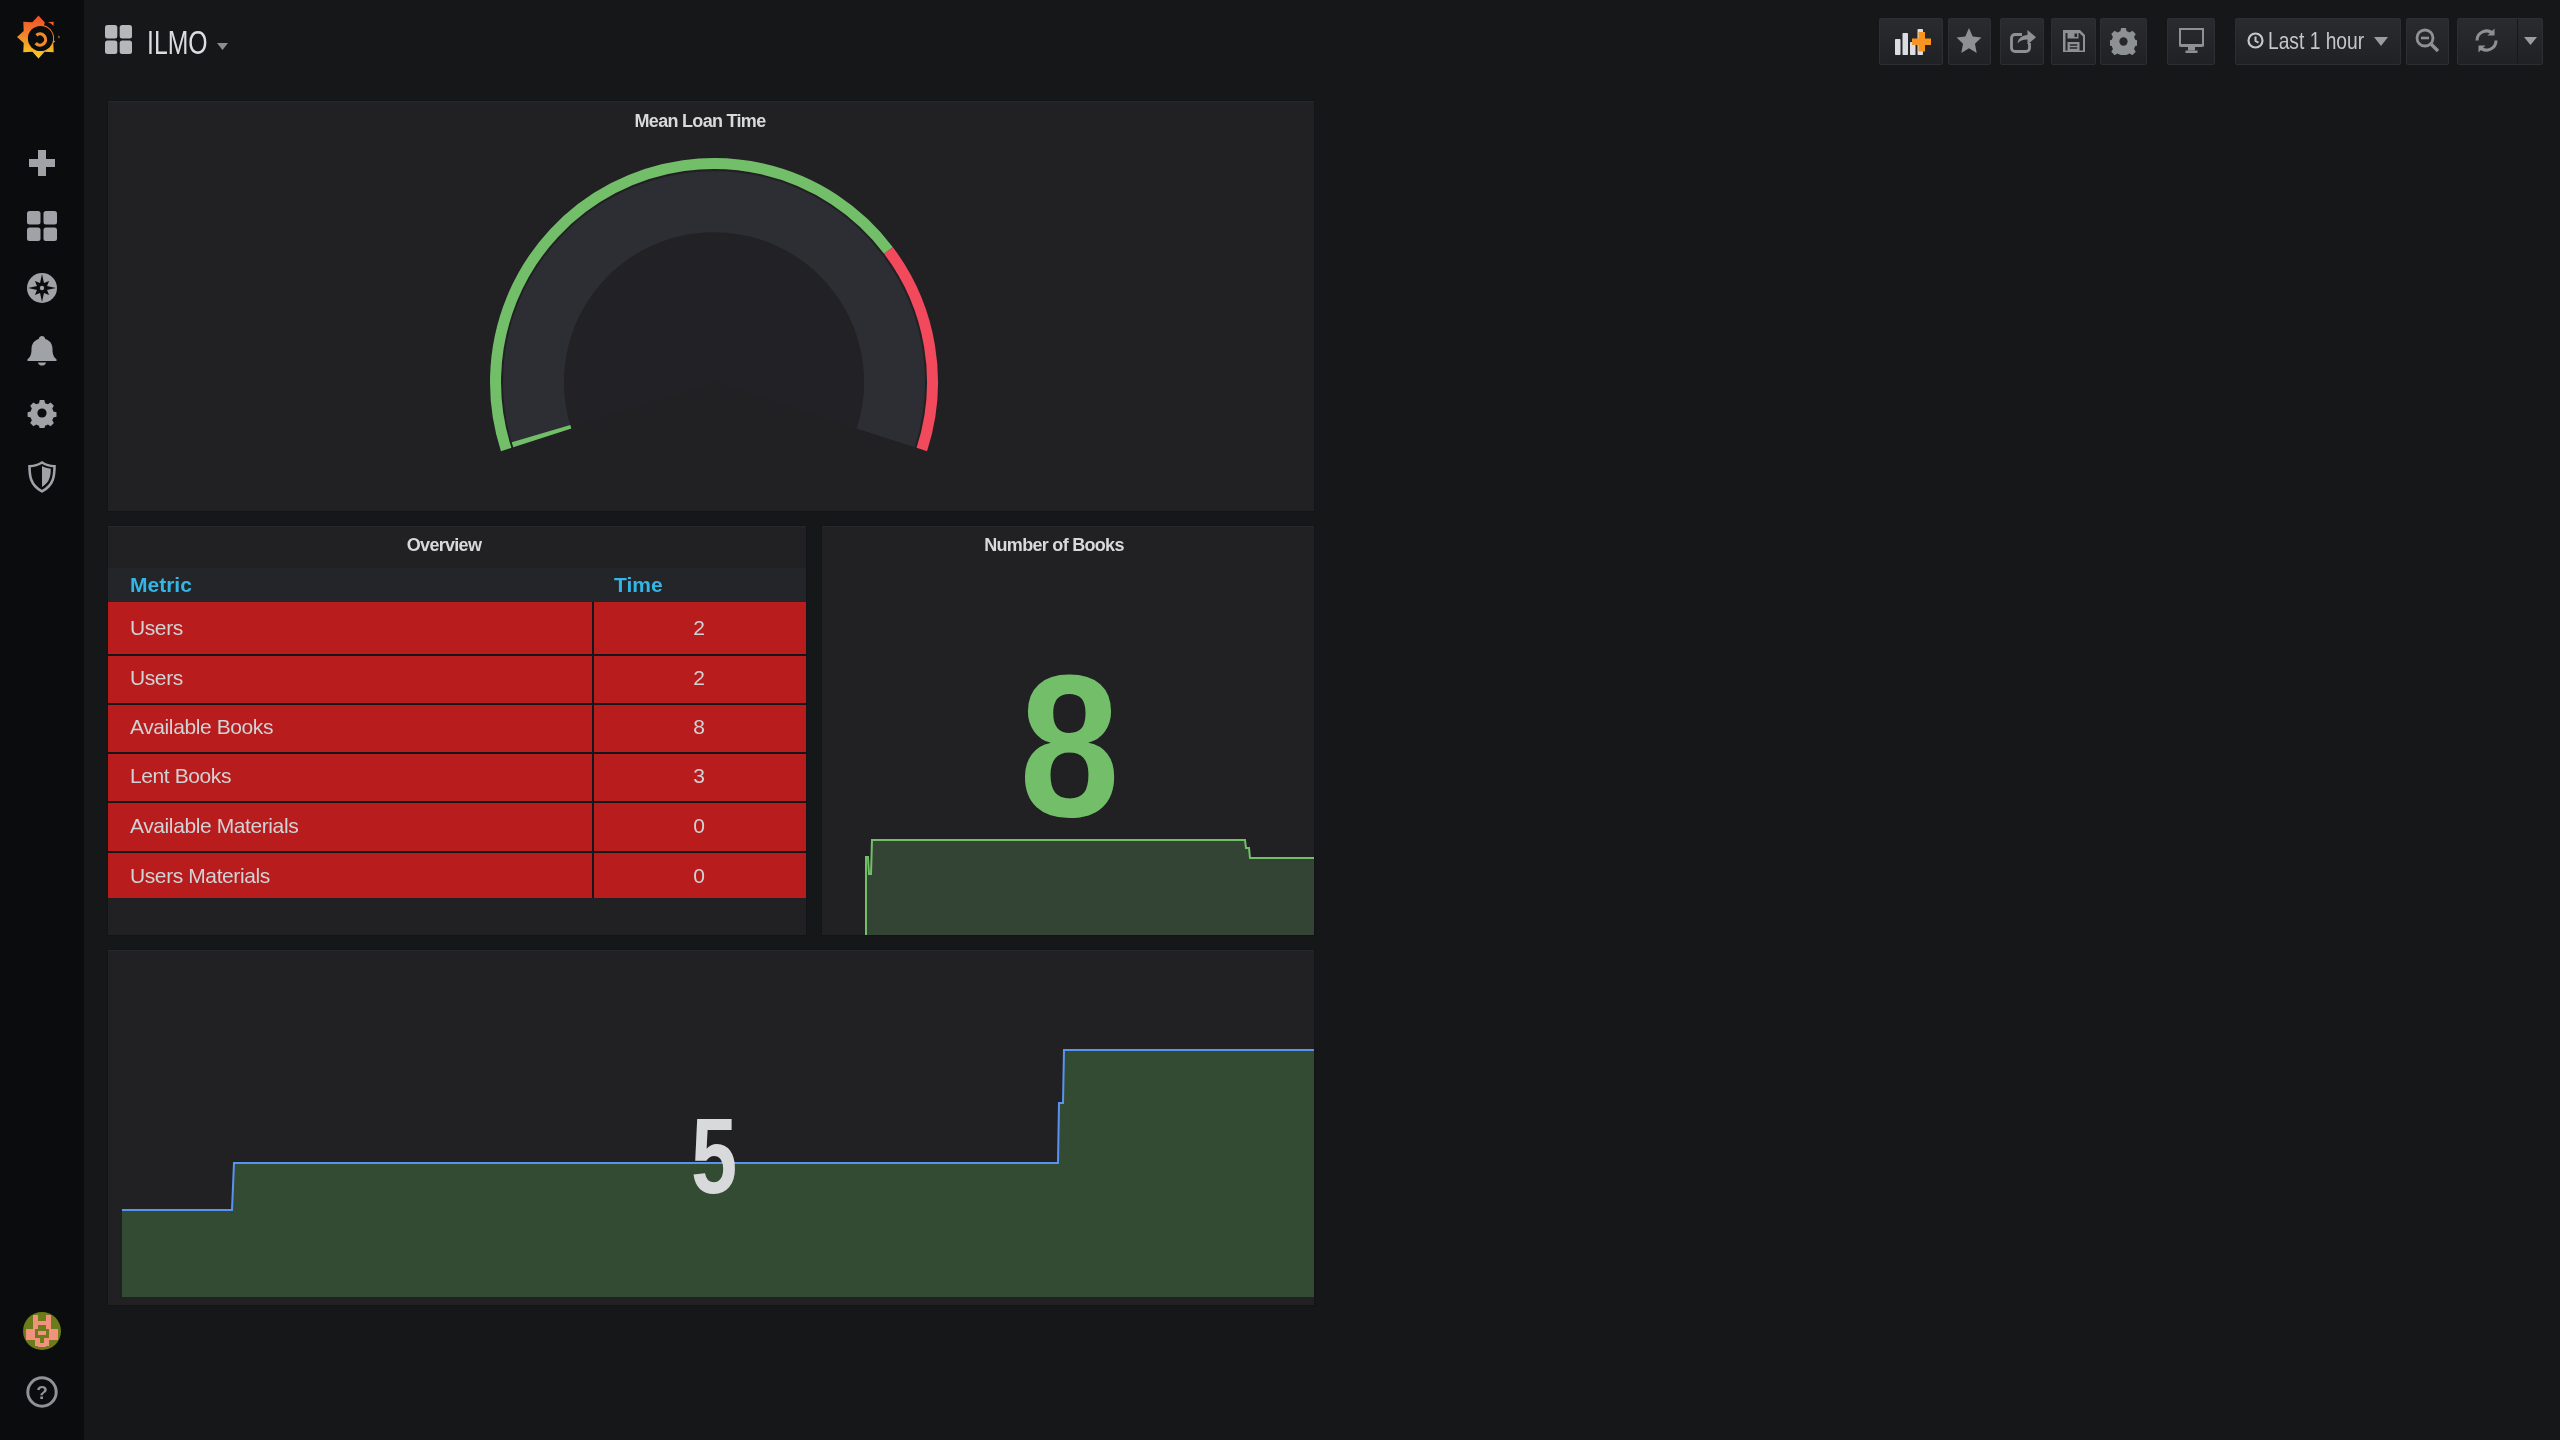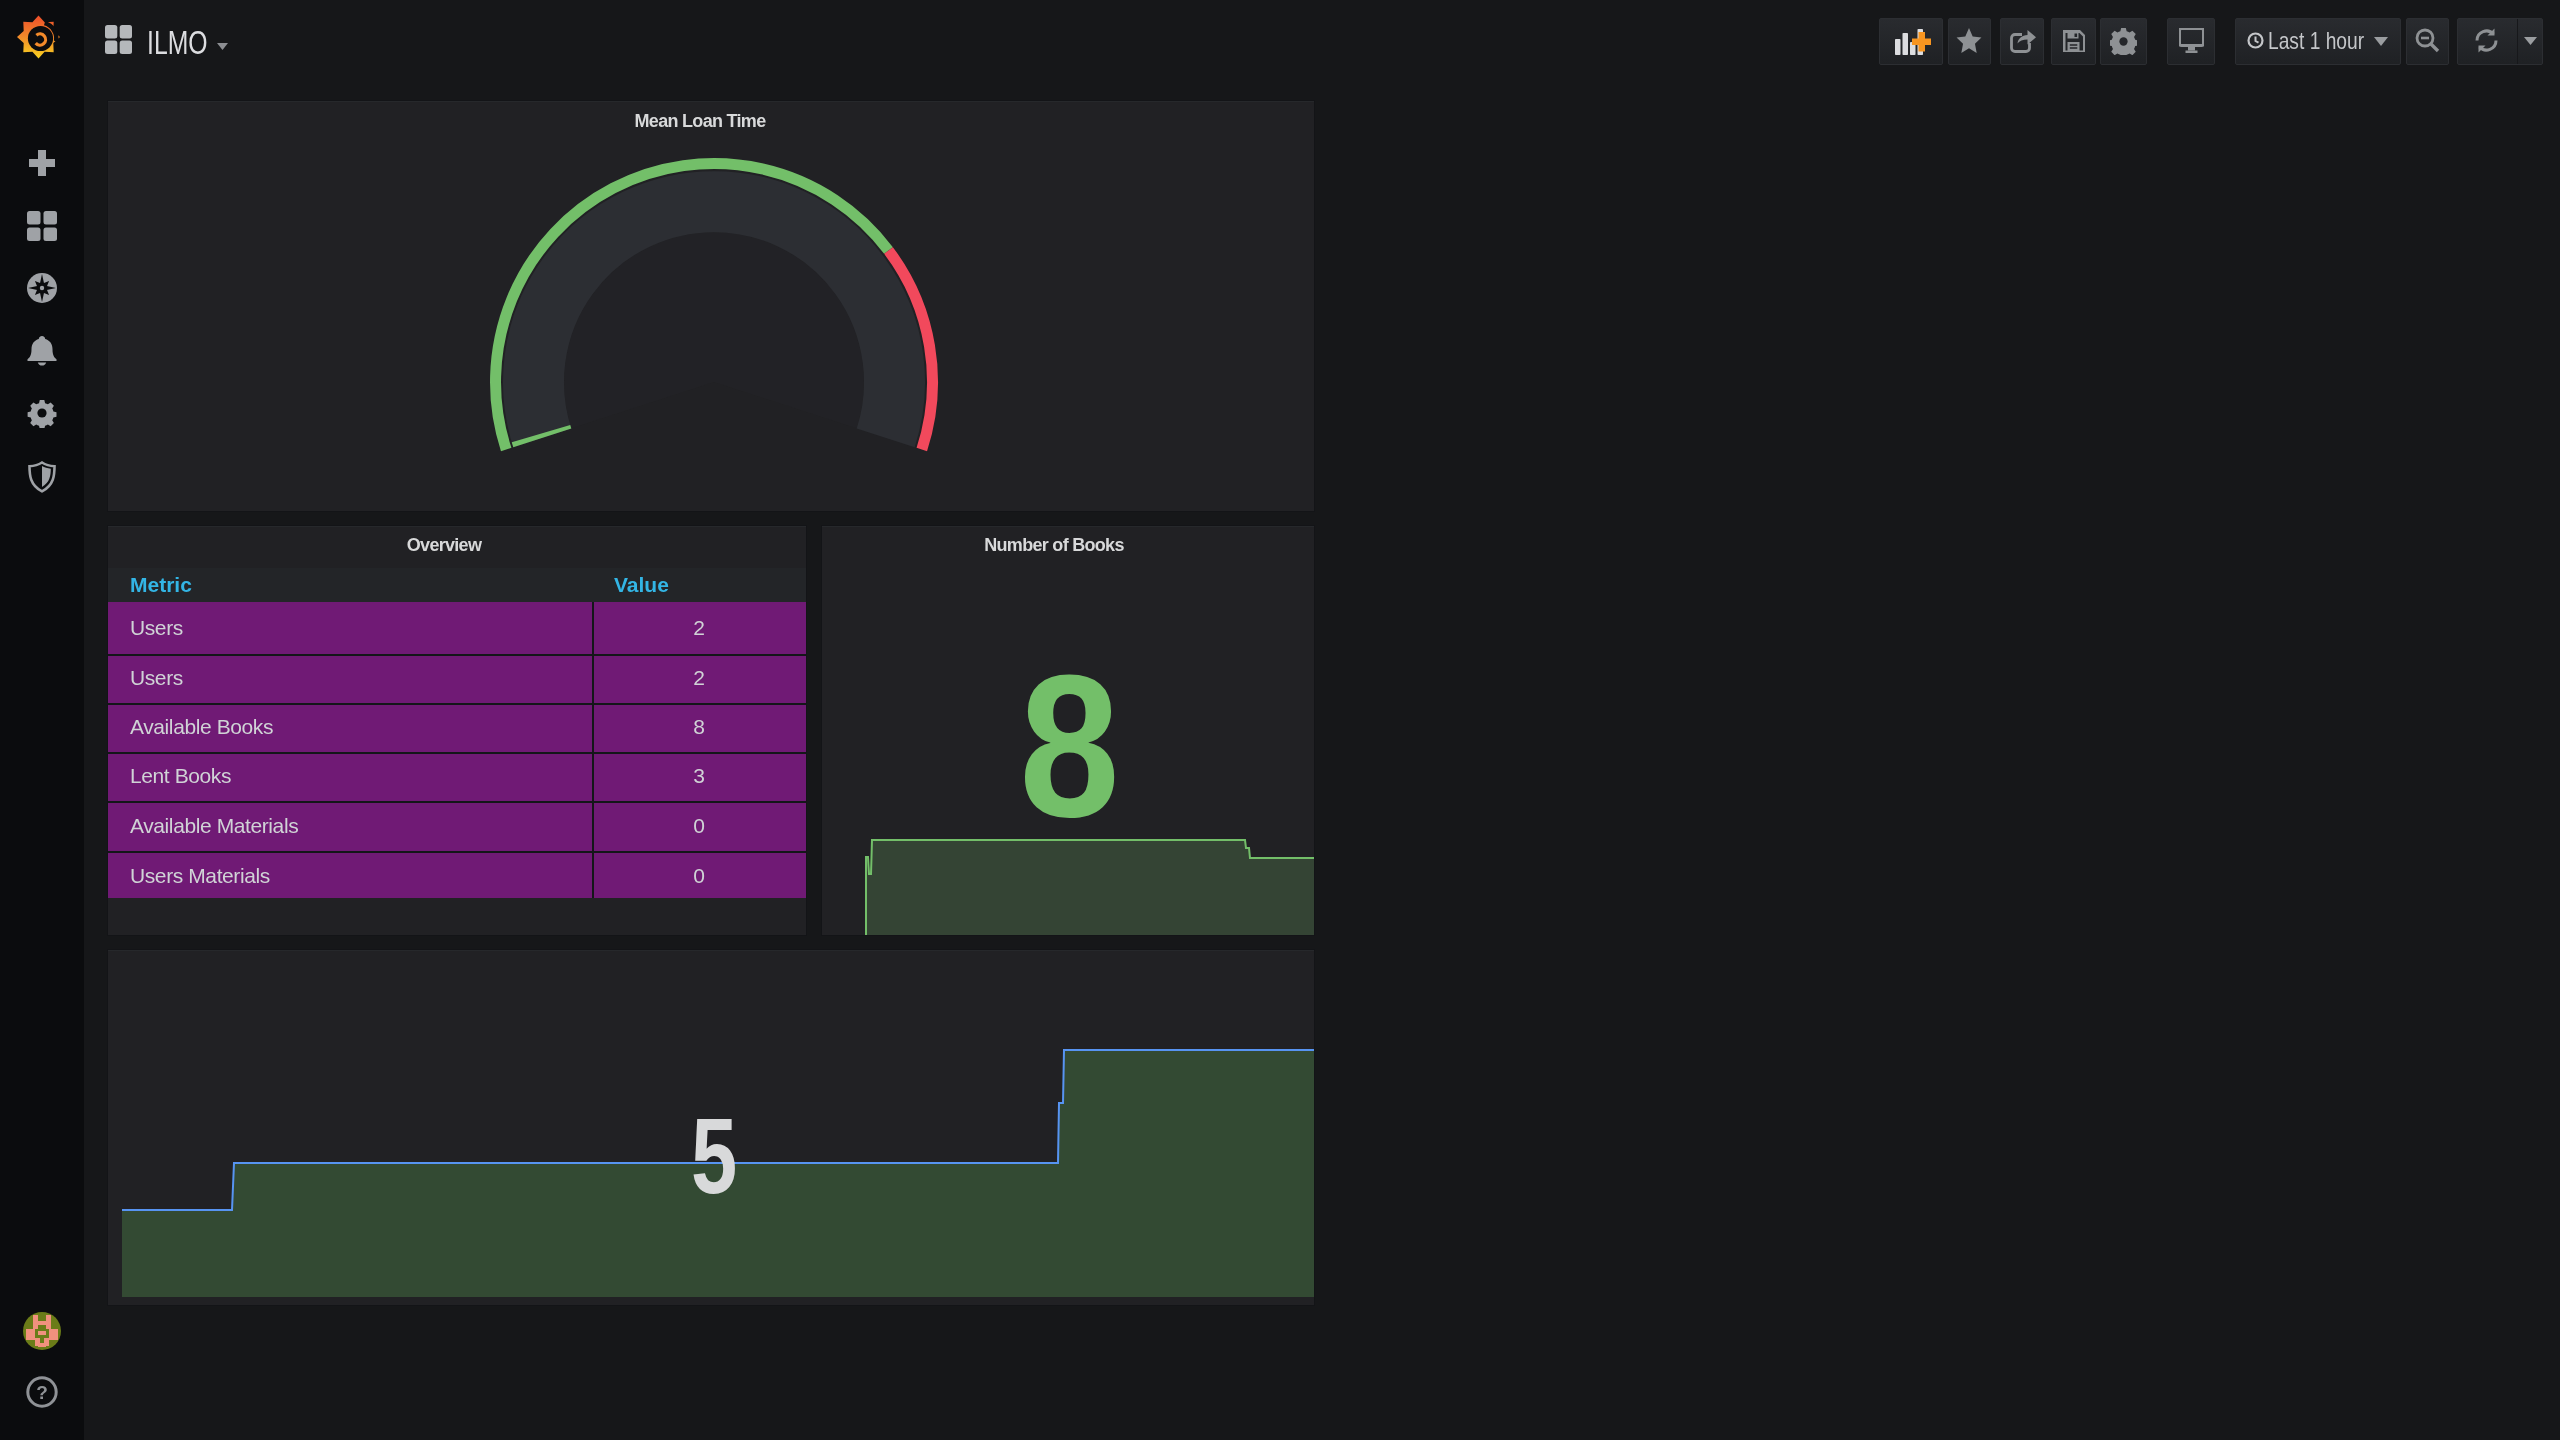--- a/index.html
+++ b/index.html
@@ -176,23 +176,23 @@
     <path d="M434.3 336.8 A180.5 180.5 0 0 1 433.0 332.6" fill="none" stroke="#73bf69" stroke-width="61"></path>
     <path d="M398.2 348.5 A218.5 218.5 0 0 1 780.5 149.5" fill="none" stroke="#73bf69" stroke-width="11"></path>
     <path d="M780.5 149.5 A218.5 218.5 0 0 1 813.8 348.5" fill="none" stroke="#f2495c" stroke-width="11"></path>
   </svg>
 </div>
 
 <div class="panel" style="left:107px;top:525px;width:700px;height:411px;">
   <div class="ptitle" style="top:9px;left:-13px;">Overview</div>
   <div class="abs" style="left:0px;top:42px;width:698px;height:34px;background:#232528;">
     <span class="abs" style="left:22px;top:5px;color:#33b5e5;font-size:21px;font-weight:700;">Metric</span>
-    <span class="abs" style="left:506px;top:5px;color:#33b5e5;font-size:21px;font-weight:700;">Value</span>
+    <span class="abs" style="left:506px;top:5px;color:#33b5e5;font-size:21px;font-weight:700;">Time</span>
   </div>
-  <div class="abs" style="left:0px;top:76px;width:698px;height:296px;background:#701a75;color:#d0d3d6;font-size:21px;letter-spacing:-0.4px;">
+  <div class="abs" style="left:0px;top:76px;width:698px;height:296px;background:#b91c1c;color:#d0d3d6;font-size:21px;letter-spacing:-0.4px;">
 
     <div class="abs" style="left:0;top:52px;width:698px;height:2px;background:#141619;"></div>
     <div class="abs" style="left:0;top:101px;width:698px;height:2px;background:#141619;"></div>
     <div class="abs" style="left:0;top:150px;width:698px;height:2px;background:#141619;"></div>
     <div class="abs" style="left:0;top:199px;width:698px;height:2px;background:#141619;"></div>
     <div class="abs" style="left:0;top:249px;width:698px;height:2px;background:#141619;"></div>
     <div class="abs" style="left:484px;top:0px;width:2px;height:296px;background:#141619;"></div>
     <div class="abs" style="left:22px;top:14px;">Users</div>
       <div class="abs" style="left:484px;top:14px;width:214px;text-align:center;">2</div>
     <div class="abs" style="left:22px;top:64px;">Users</div>

